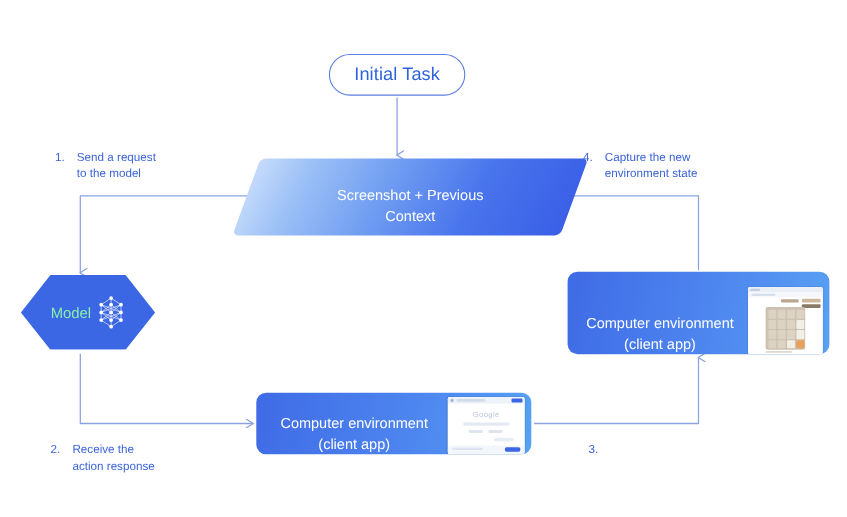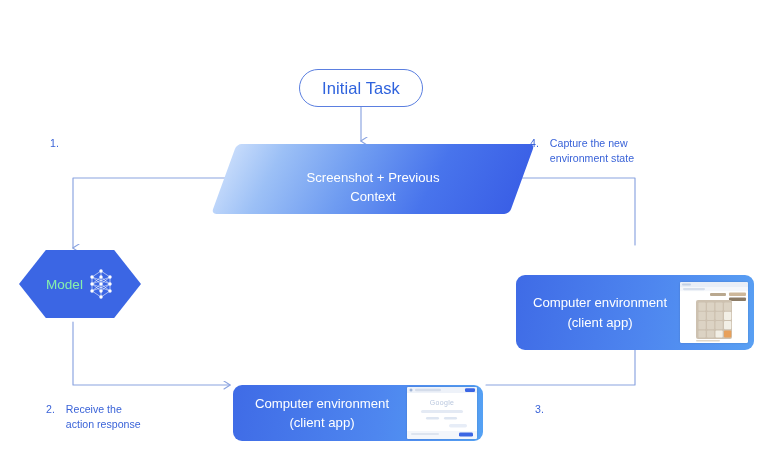--- a/index.html
+++ b/index.html
@@ -35,21 +35,20 @@
     top: 49px;
     width: 124px;
     height: 38px;
     border: 1.6px solid #5b7fe0;
     border-radius: 19px;
     background: #ffffff;
     display: flex;
     align-items: center;
     justify-content: center;
     box-sizing: border-box;
-    margin-top: 20px;
   }
   .pill span {
     color: #2f63dd;
     font-size: 16.5px;
     letter-spacing: .1px;
     white-space: nowrap;
   }
 
   
   .para {
@@ -102,24 +101,23 @@
     width: 26px;
     height: 30px;
     display: block;
   }
 
   
   .envbox {
     position: absolute;
     border-radius: 9px;
     display: flex;
-    align-items: center;
+    align-items: flex-end;
     box-sizing: border-box;
     overflow: hidden;
-    margin-top: 28px;
   }
   .envbox .env-label {
     color: #ffffff;
     font-size: 13.2px;
     line-height: 1.45;
     text-align: center;
     white-space: pre-line;
     flex: 1 1 auto;
   }
   .envbox .thumb {
@@ -295,20 +293,22 @@
         <rect x="42" y="37" width="18" height="3.4" rx="1.7" fill="#e7edf7"></rect>
         <rect x="0" y="44" width="70" height="8" fill="#f3f6fb"></rect>
         <rect x="4" y="46" width="28" height="2" rx="1" fill="#dde4ef"></rect>
         <rect x="52" y="45.6" width="14" height="4" rx="1.4" fill="#3b66e4"></rect>
       </svg>
     </div>
   </div>
 
   <div class="step" id="step-1">
     <span class="num">1.</span>
+    <span class="txt">Send a request
+to the model</span>
   </div>
   <div class="step" id="step-2">
     <span class="num">2.</span>
     <span class="txt">Receive the
 action response</span>
   </div>
   <div class="step" id="step-3">
     <span class="num">3.</span>
   </div>
   <div class="step" id="step-4">

